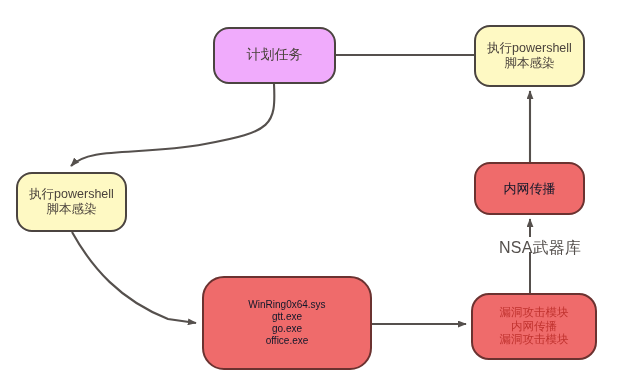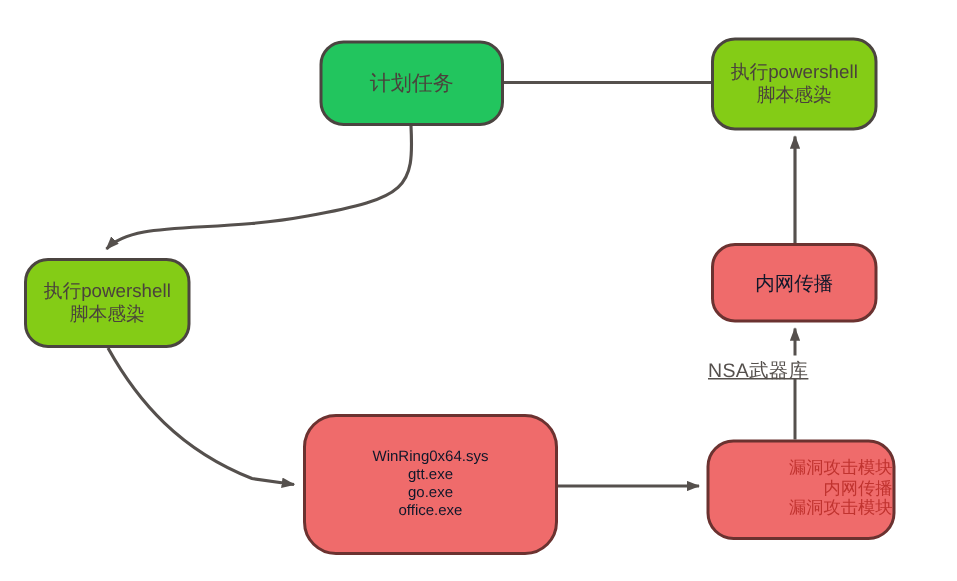--- a/index.html
+++ b/index.html
@@ -34,26 +34,27 @@
     text-align: center;
     border: 2px solid #4a4340;
     border-radius: 16px;
     line-height: 1.18;
     white-space: nowrap;
   }
   .node .line {
     display: block;
   }
   .node-peach {
-    background: #22c55e;
+    background: #f0abfc;
     border-color: #4b4440;
     color: #4a423c;
+    font-family: Liberation Serif, serif;
   }
   .node-cream {
-    background: #84cc16;
+    background: #fef9c3;
     border-color: #4b4440;
     color: #4a423c;
   }
   .node-red {
     background: #ef6b6b;
     border-color: #6b3230;
     color: #0f172a;
   }
   .node-red.redtext {
     color: #c0332f;
@@ -110,21 +111,21 @@
     <span class="line">内网传播</span>
   </div>
 
   <div class="node node-red" style="left:202px; top:276px; width:170px; height:94px; font-size:10px; border-radius:22px;">
     <span class="line">WinRing0x64.sys</span>
     <span class="line">gtt.exe</span>
     <span class="line">go.exe</span>
     <span class="line">office.exe</span>
   </div>
 
-  <div class="node node-red redtext" style="left:471px; top:293px; width:126px; height:67px; font-size:11.5px; border-radius:18px;align-items:flex-end;">
+  <div class="node node-red redtext" style="left:471px; top:293px; width:126px; height:67px; font-size:11.5px; border-radius:18px;">
     <span class="line">漏洞攻击模块</span>
     <span class="line">内网传播</span>
     <span class="line">漏洞攻击模块</span>
   </div>
 
-  <div class="edge-label" style="left:472px; top:238px; font-size:13px;text-decoration:underline;">NSA武器库</div>
+  <div class="edge-label" style="left:499px; top:238px; font-size:16px;">NSA武器库</div>
 
 </div>
 
 </body></html>

